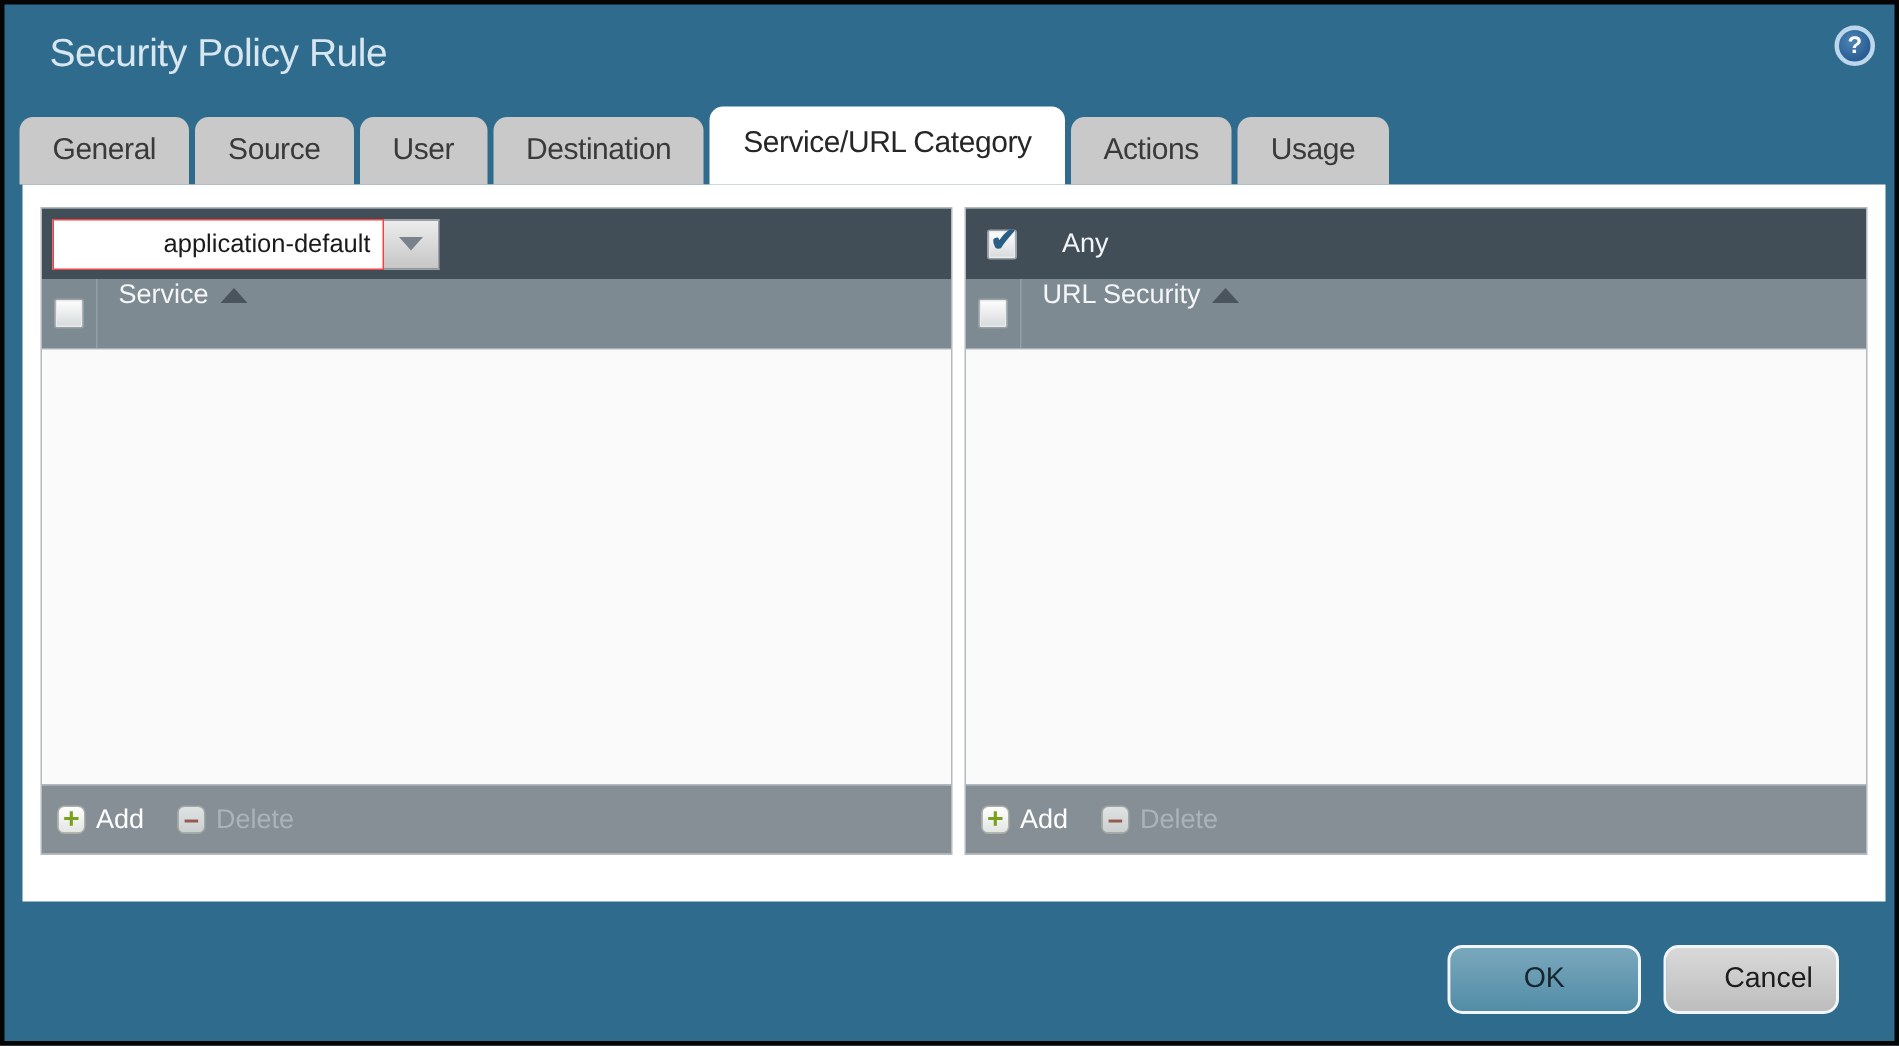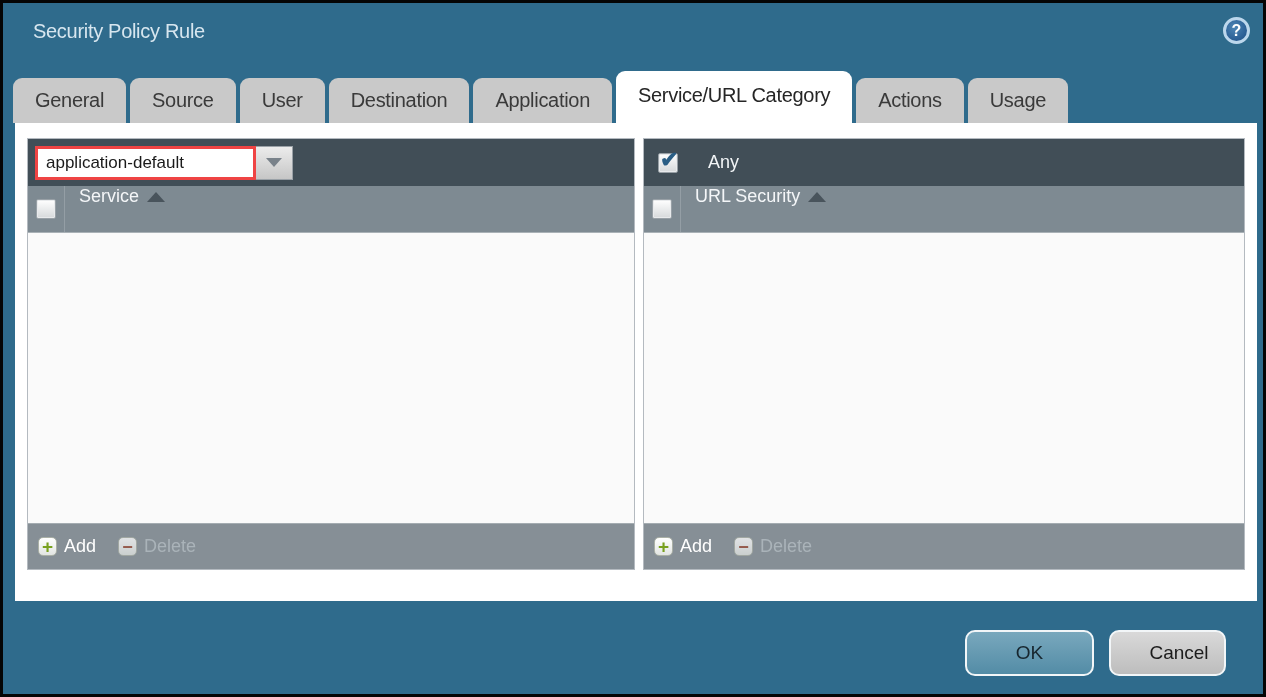--- a/index.html
+++ b/index.html
@@ -13,21 +13,21 @@
     background: #2f6b8c;
     border: 3px solid #050505;
     overflow: hidden;
   }
 
   
   .titlebar-title {
     position: absolute;
     left: 30px;
     top: 17px;
-    font-size: 20px;
+    font-size: 26px;
     letter-spacing: -0.3px;
     color: #d7e6ef;
   }
   .help-icon {
     position: absolute;
     right: 13px;
     top: 14px;
     width: 27px;
     height: 27px;
     border-radius: 50%;
@@ -100,27 +100,28 @@
     align-items: center;
     padding-left: 7px;
     flex: none;
   }
 
   
   .combo { display: flex; align-items: center; height: 34px; }
   .combo-input {
     width: 221px;
     height: 34px;
-    border: 3px solid #ef4444;
+    border: 1px solid #ef4444;
     background: #ffffff;
     color: #1a1a1a;
     font-size: 17px;
     padding: 0 8px;
     font-family: "Liberation Sans", sans-serif;
     outline: none;
+    text-align: right;
   }
   .combo-btn {
     width: 37px;
     height: 34px;
     background: linear-gradient(#ececec, #c6c6c6);
     border: 1px solid #9aa1a7;
     border-left: none;
     display: flex;
     align-items: center;
     justify-content: center;
@@ -261,21 +262,20 @@
 <div class="dialog">
 
   <div class="titlebar-title">Security Policy Rule</div>
   <div class="help-icon">?</div>
 
   <div class="tabs">
     <div class="tab">General</div>
     <div class="tab">Source</div>
     <div class="tab">User</div>
     <div class="tab">Destination</div>
-    <div class="tab">Application</div>
     <div class="tab active">Service/URL Category</div>
     <div class="tab">Actions</div>
     <div class="tab">Usage</div>
   </div>
 
   <div class="content">
 
     <div class="panel left">
       <div class="panel-top">
         <div class="combo">

